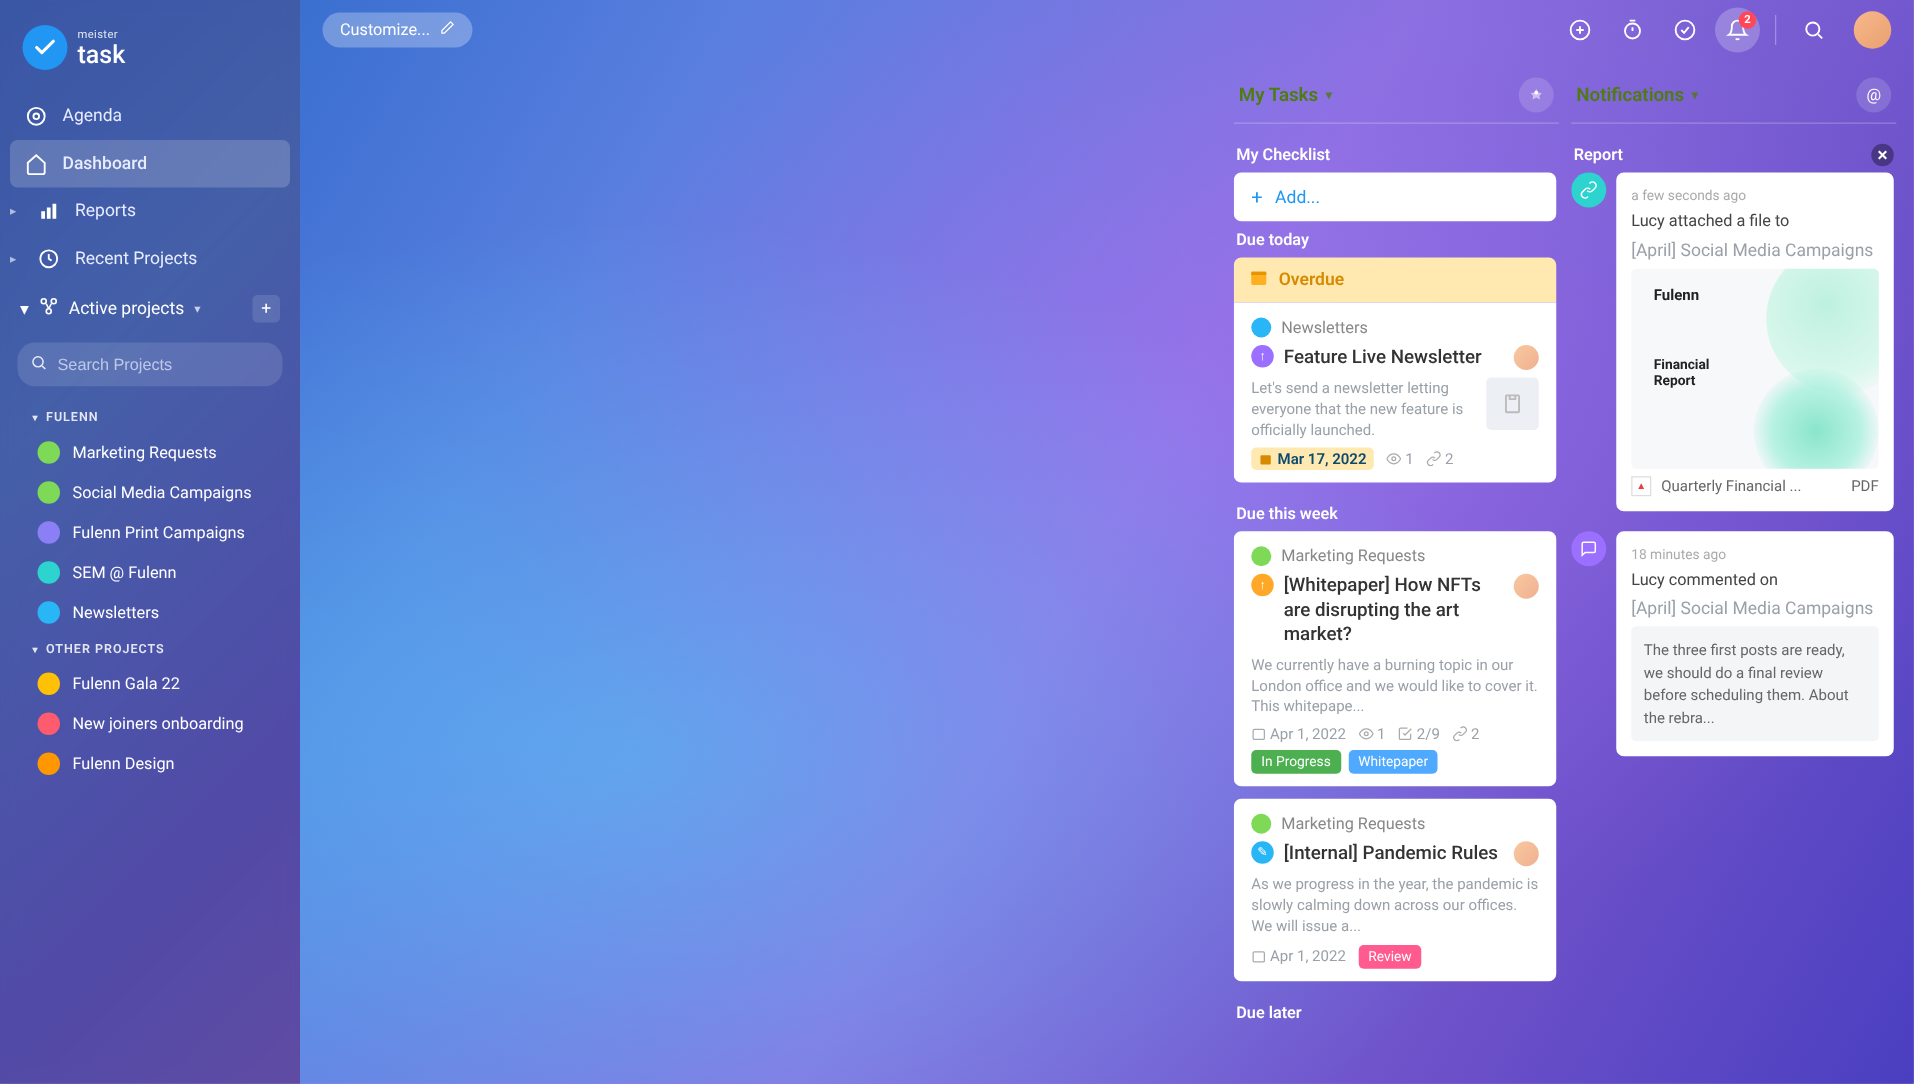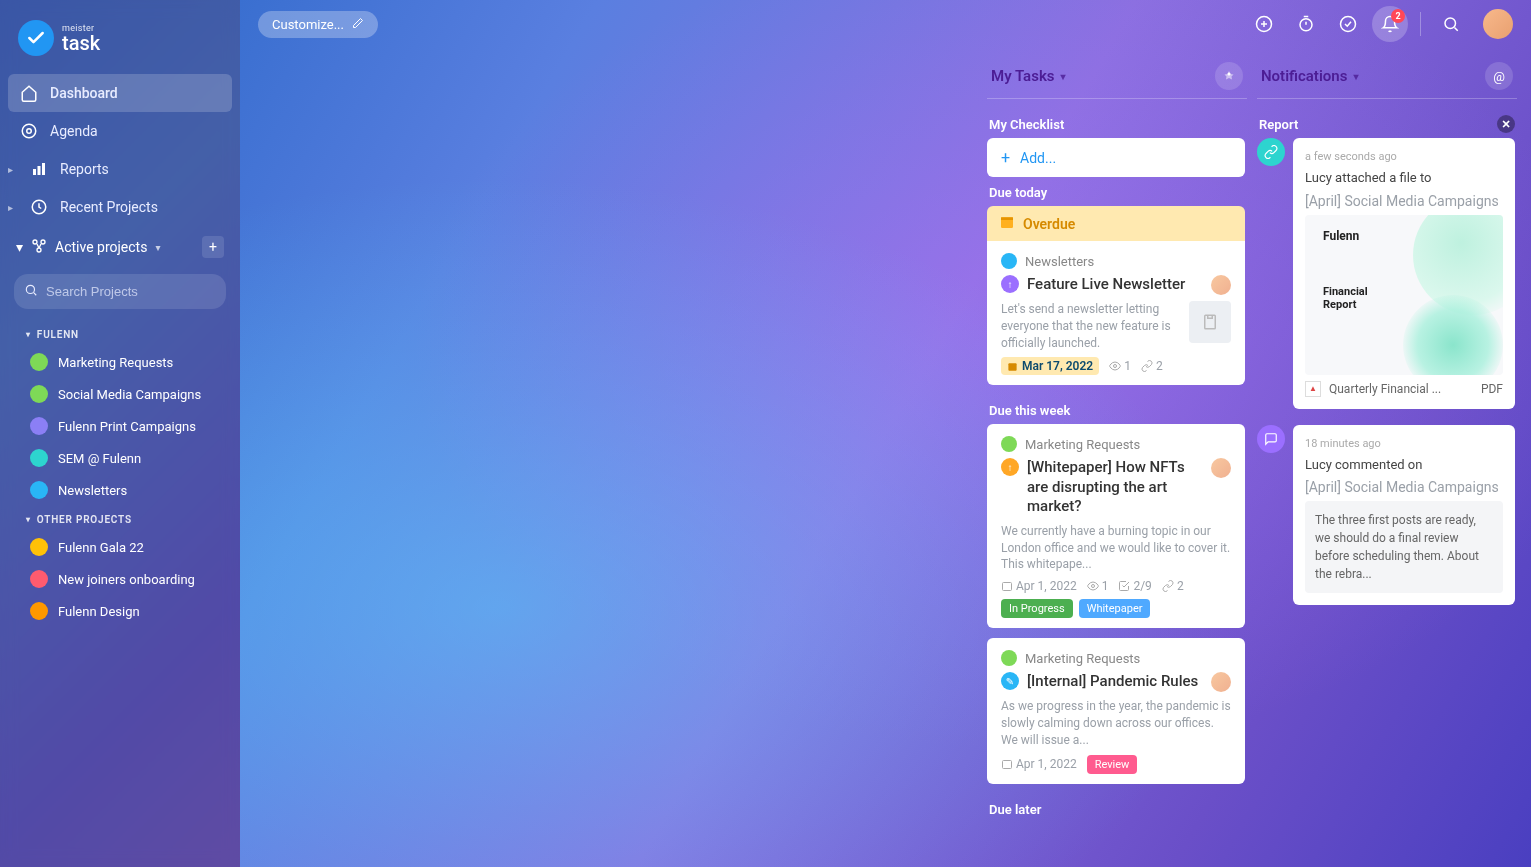--- a/index.html
+++ b/index.html
@@ -97,21 +97,21 @@
   color:#fff; font-size:9px; font-weight:700; border-radius:8px;
   min-width:14px; height:14px; display:flex; align-items:center; justify-content:center;
   padding:0 3px;
 }
 .avatar { width:30px; height:30px; border-radius:50%; background:linear-gradient(135deg,#f8b88b,#e8a070); margin-left:8px; }
 
 
 .panels { position:absolute; top:52px; right:14px; bottom:0; display:flex; gap:10px; z-index:2; }
 .panel { width:260px; display:flex; flex-direction:column; }
 .panel-head { display:flex; align-items:center; justify-content:space-between; padding:10px 4px 8px; }
-.panel-head h3 { font-size:15px; font-weight:600; color:#4c1d95; display:flex; align-items:center; gap:6px; }
+.panel-head h3 { font-size:15px; font-weight:600; color:#4d7c0f; display:flex; align-items:center; gap:6px; }
 .panel-head .caret { font-size:10px; opacity:.8; }
 .pin-btn, .at-btn {
   width:28px; height:28px; border-radius:50%; background:rgba(255,255,255,0.15);
   display:flex; align-items:center; justify-content:center; cursor:pointer; font-size:13px;
 }
 .panel-divider { height:1px; background:rgba(255,255,255,0.25); margin-bottom:10px; }
 .section-label { font-size:13px; font-weight:600; color:#fff; padding:8px 2px 6px; }
 .close-x {
   width:18px; height:18px; border-radius:50%; background:rgba(0,0,0,0.35);
   display:flex; align-items:center; justify-content:center; font-size:11px; cursor:pointer;
@@ -203,36 +203,36 @@
       <svg viewBox="0 0 24 24" fill="none" stroke="#fff" stroke-width="3" stroke-linecap="round" stroke-linejoin="round">
           <polyline points="20 6 9 17 4 12"></polyline>
         </svg>
     </div>
     <div class="logo-text">
       <span class="logo-meister">meister</span>
       <span class="logo-task">task</span>
     </div>
   </div>
 
-  <div class="nav-item active">
-    <span class="icon">
-      <svg viewBox="0 0 24 24" fill="none" stroke="#fff" stroke-width="2">
-          <path d="M3 11l9-8 9 8v10a2 2 0 0 1-2 2H5a2 2 0 0 1-2-2z"></path>
-        </svg>
-    </span>
-    <span>Dashboard</span>
-  </div>
   <div class="nav-item">
     <span class="icon">
       <svg viewBox="0 0 24 24" fill="none" stroke="#fff" stroke-width="2">
           <circle cx="12" cy="12" r="9"></circle>
           <circle cx="12" cy="12" r="3"></circle>
         </svg>
     </span>
     <span>Agenda</span>
+  </div>
+  <div class="nav-item active">
+    <span class="icon">
+      <svg viewBox="0 0 24 24" fill="none" stroke="#fff" stroke-width="2">
+          <path d="M3 11l9-8 9 8v10a2 2 0 0 1-2 2H5a2 2 0 0 1-2-2z"></path>
+        </svg>
+    </span>
+    <span>Dashboard</span>
   </div>
   <div class="nav-row">
     <span class="caret">▸</span>
     <div class="nav-item" style="flex:1">
       <span class="icon">
         <svg viewBox="0 0 24 24" fill="#fff">
             <rect x="4" y="12" width="4" height="8"></rect>
             <rect x="10" y="8" width="4" height="12"></rect>
             <rect x="16" y="4" width="4" height="16"></rect>
           </svg>

